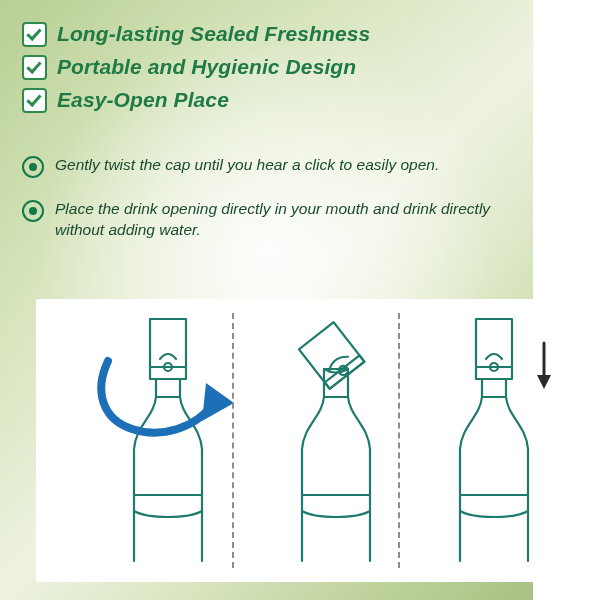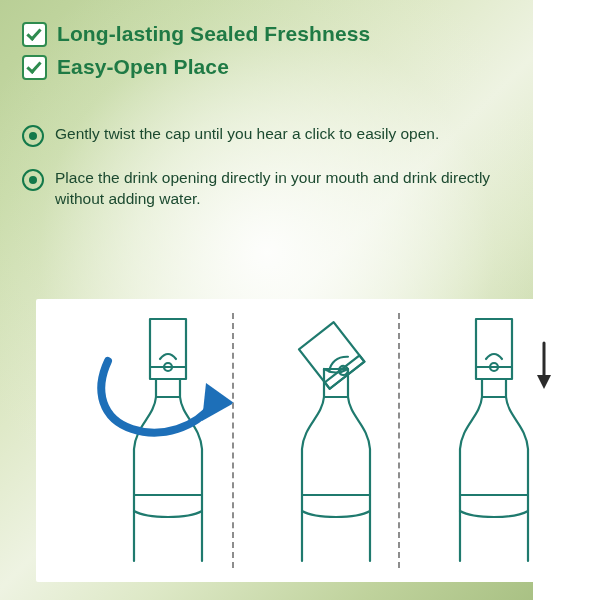--- a/index.html
+++ b/index.html
@@ -13,20 +13,21 @@
     overflow: hidden;
   }
   .page {
     position: relative;
     width: 533px;
     height: 600px;
     background:
       radial-gradient(circle at 50% 42%, rgba(255,255,255,0.92) 0%, rgba(250,252,246,0.55) 30%, rgba(236,242,224,0.15) 52%, rgba(214,227,190,0.0) 72%),
       linear-gradient(135deg, #b9cf96 0%, #c8dba8 18%, #dfe9c8 38%, #eef3e2 52%, #dde8c6 66%, #bfd29c 85%, #a9c184 100%);
     box-sizing: border-box;
+    font-style: italic;
   }
 
   
   .checklist {
     position: absolute;
     left: 22px;
     top: 22px;
     width: 560px;
   }
   .check-row {
@@ -60,21 +61,21 @@
     font-weight: bold;
     color: #1f7a45;
     letter-spacing: 0.1px;
     line-height: 1.15;
   }
 
   
   .bullets {
     position: absolute;
     left: 22px;
-    top: 123px;
+    top: 154px;
     width: 500px;
   }
   .bullet-row {
     display: flex;
     align-items: flex-start;
     margin-bottom: 20px;
   }
   .bullet-dot {
     width: 18px;
     height: 18px;
@@ -135,20 +136,24 @@
 
 <div class="page">
 
   <div class="checklist">
 
     <div class="check-row">
       <span class="check-box"></span>
       <span class="check-label">Long-lasting Sealed Freshness</span>
     </div>
 
+    <div class="check-row">
+      <span class="check-box"></span>
+      <span class="check-label">Portable and Hygienic Design</span>
+    </div>
 
     <div class="check-row">
       <span class="check-box"></span>
       <span class="check-label">Easy-Open Place</span>
     </div>
 
   </div>
 
   <div class="bullets">
 

